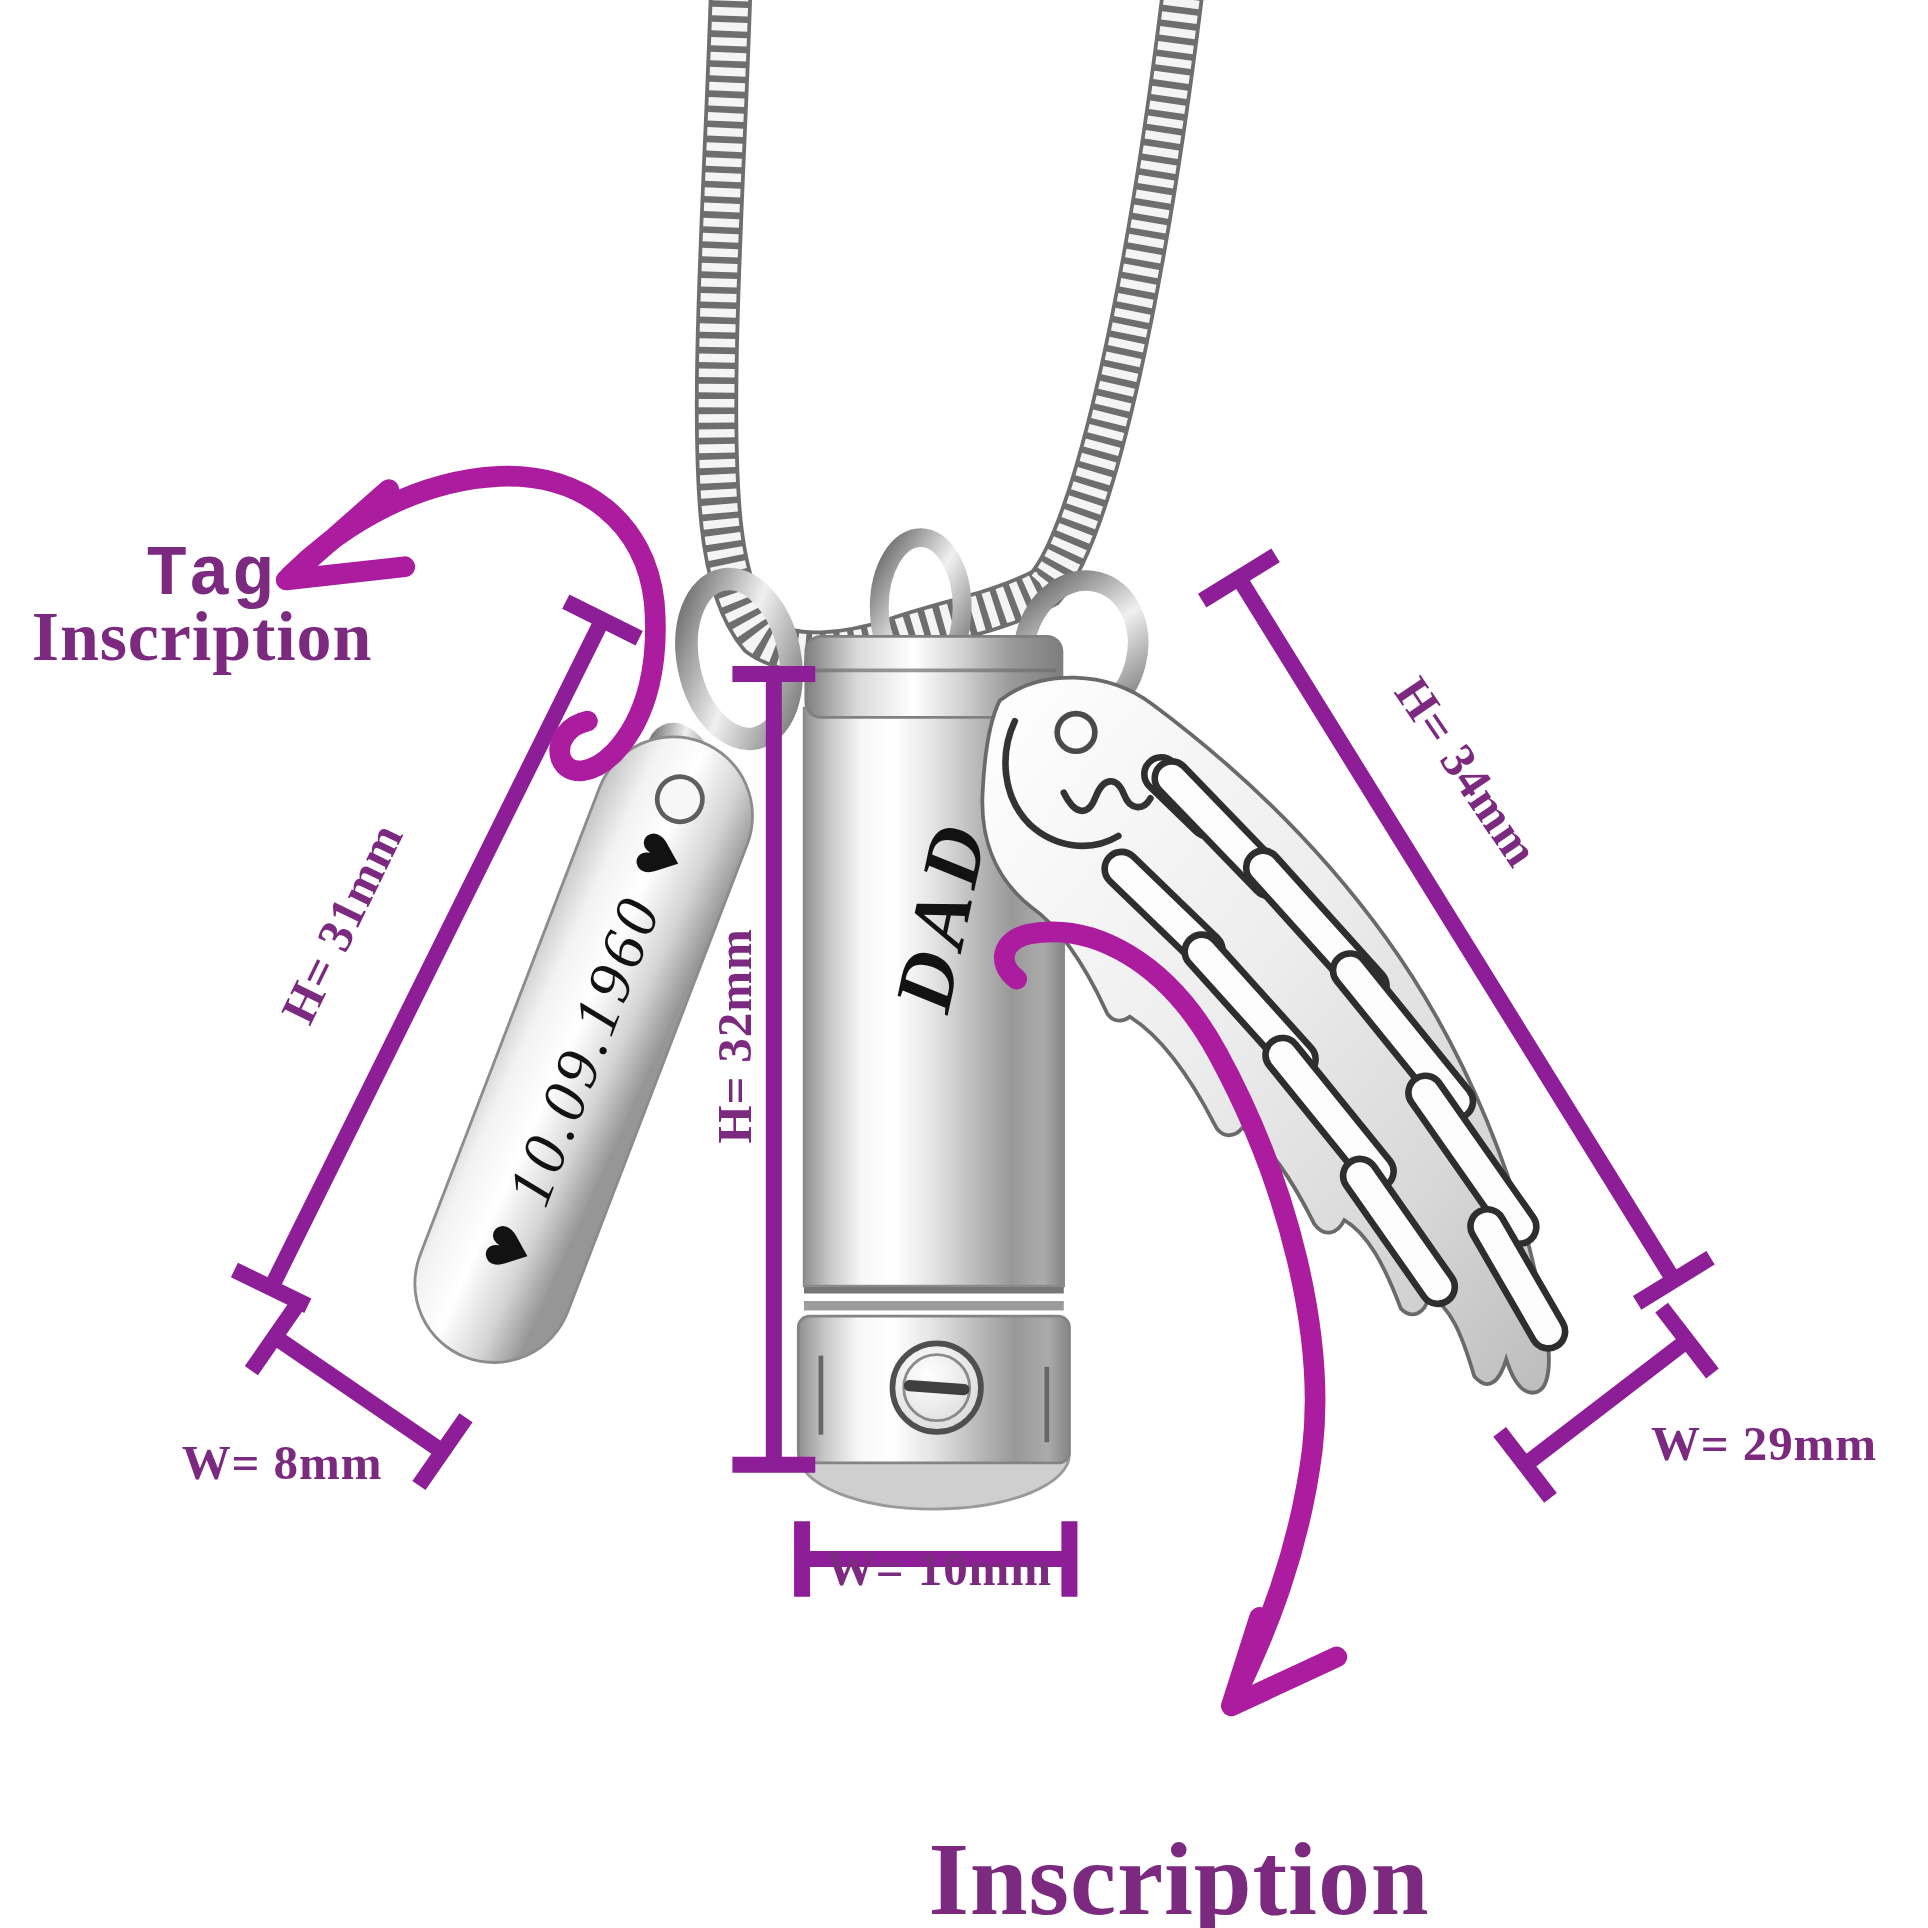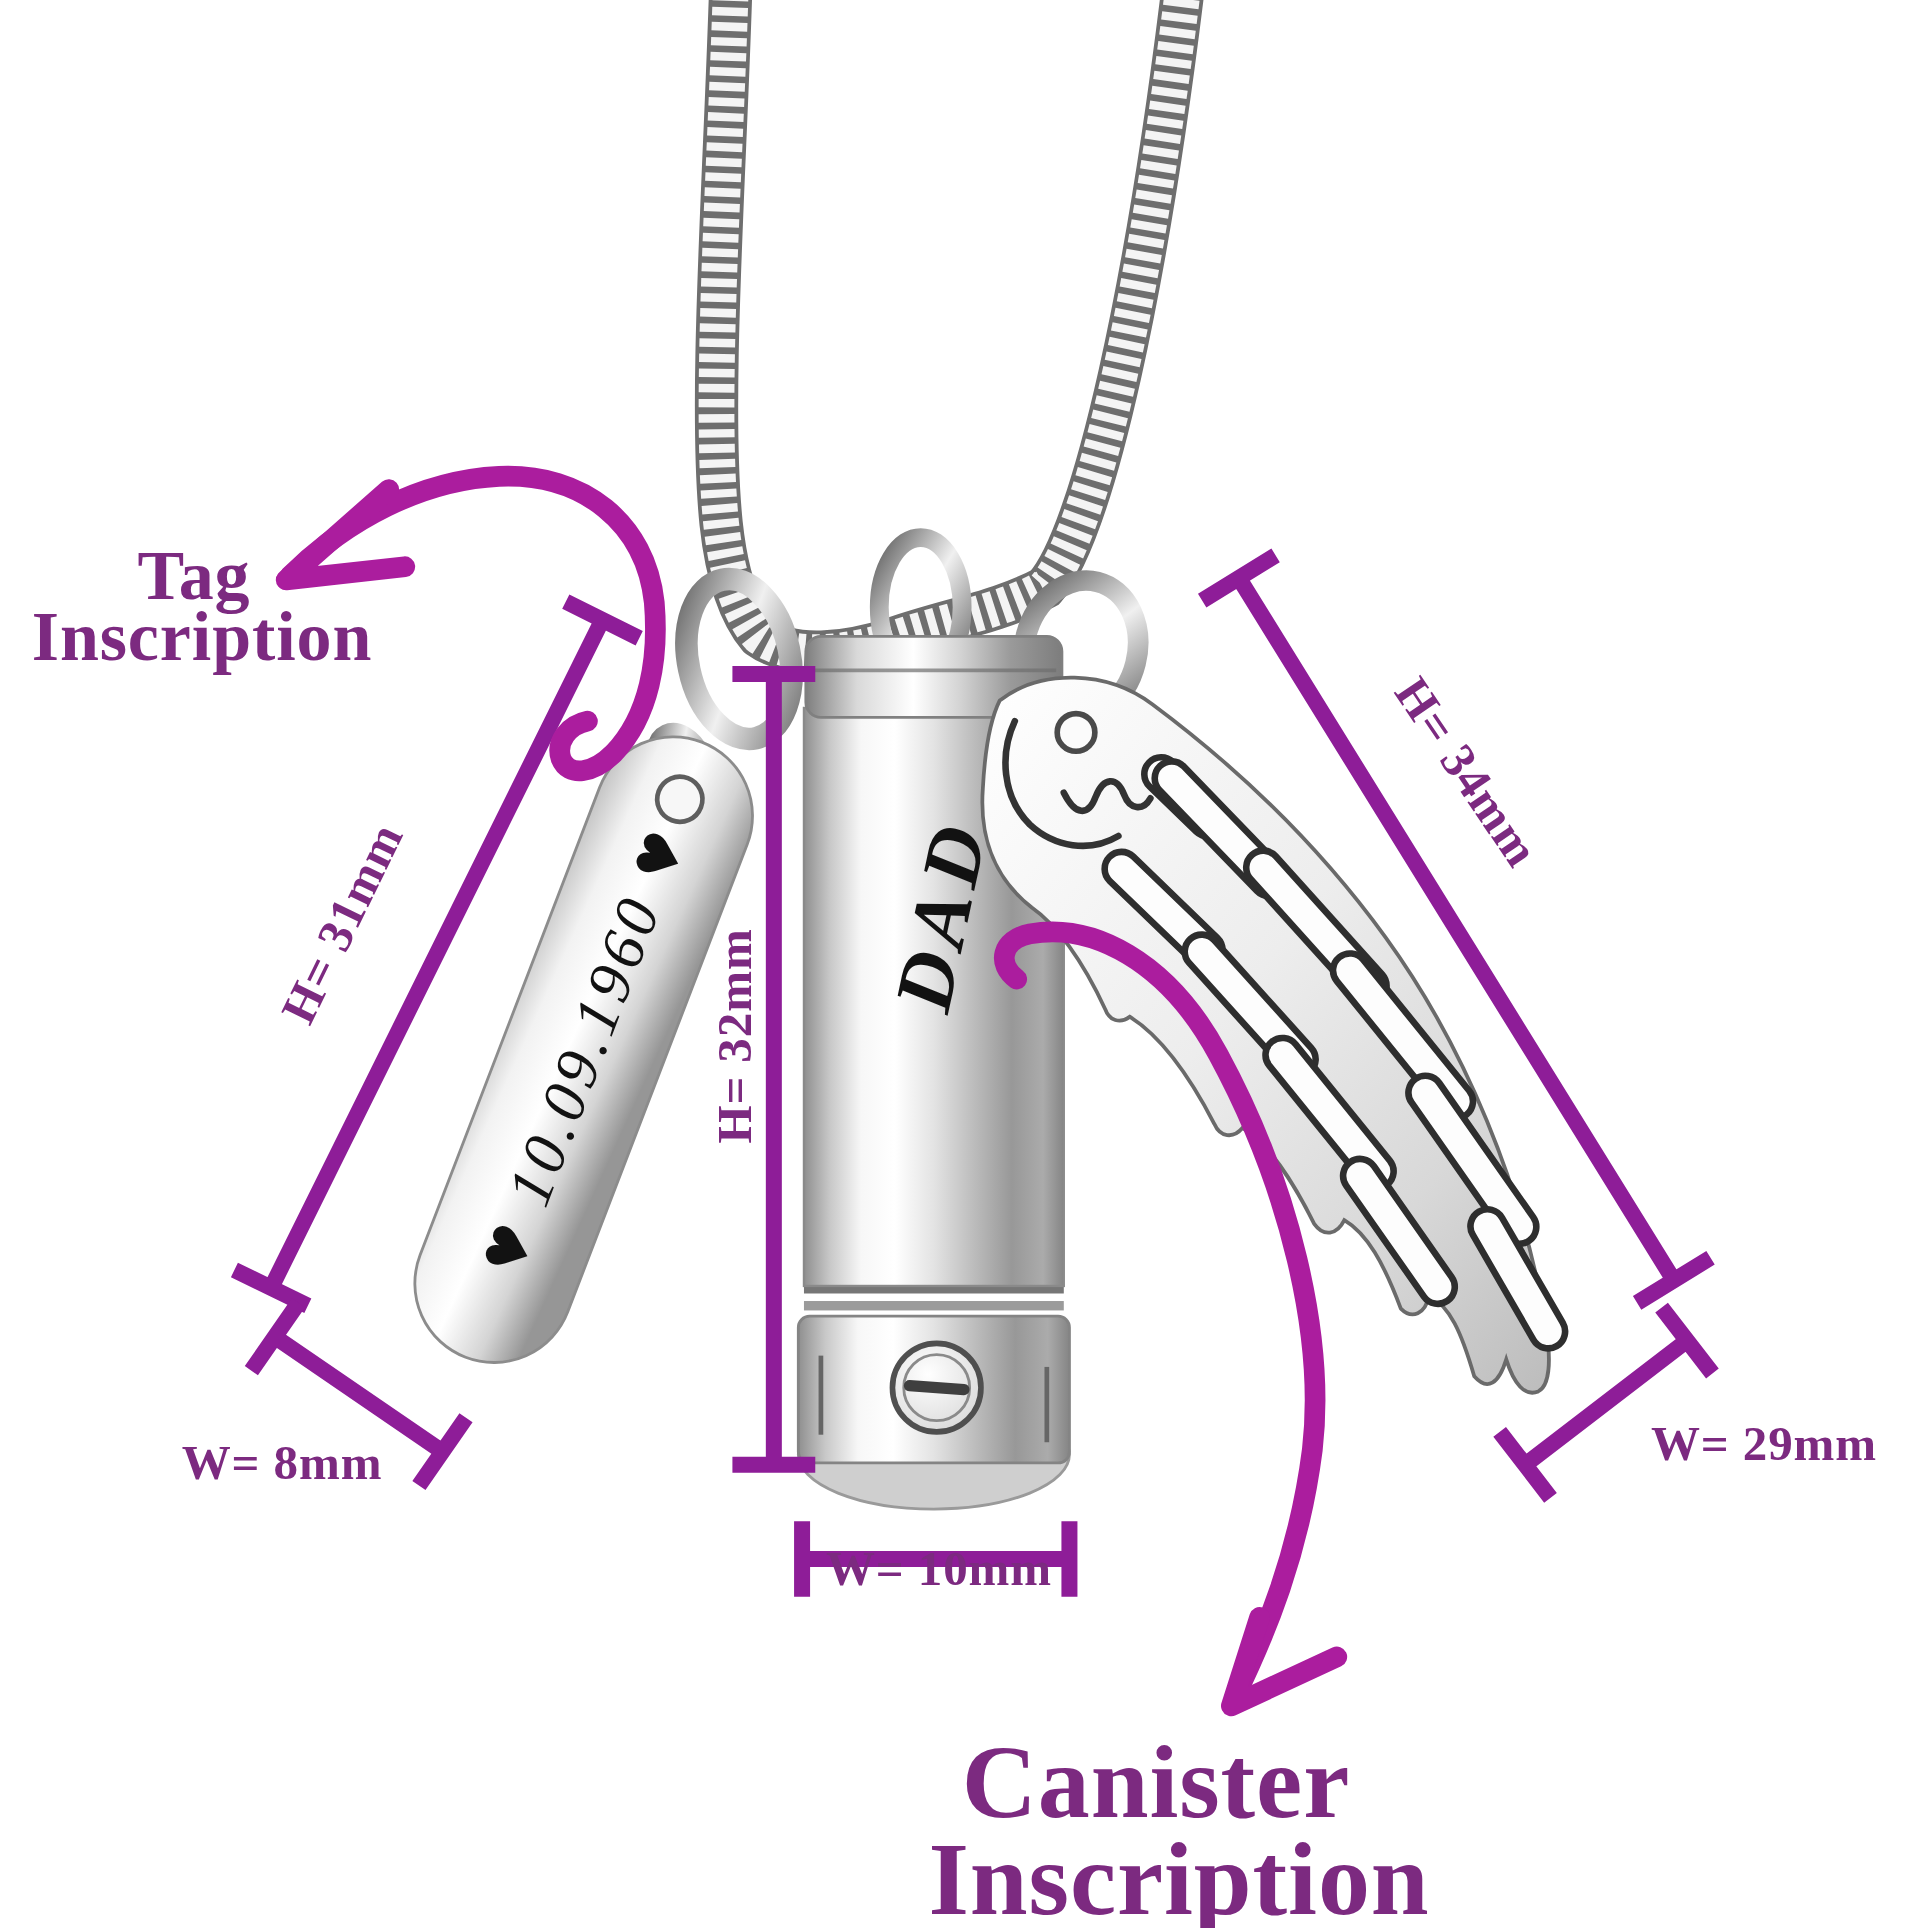--- a/index.html
+++ b/index.html
@@ -167,27 +167,26 @@
     </g>
   </svg>
 
   <div class="engraving" id="tag-engraving" style="left:584px;top:1050px;">
     <span class="heart">♥</span>
     <span>10.09.1960</span>
     <span class="heart">♥</span>
   </div>
   <div class="engraving" id="canister-engraving" style="left:942px;top:915px;">DAD</div>
 
-  <div class="lbl biglbl" style="left:194px;top:576px;">Tag</div>
+  <div class="lbl biglbl" style="left:210px;top:576px;font-family:Liberation Mono, monospace;">Tag</div>
   <div class="lbl biglbl" style="left:202px;top:637px;">Inscription</div>
 
   <div class="lbl dimlbl" style="left:342px;top:923px;transform:translate(-50%,-50%) rotate(-64deg);">H= 31mm</div>
   <div class="lbl dimlbl" style="left:282px;top:1462px;">W= 8mm</div>
   <div class="lbl dimlbl" style="left:734px;top:1036px;transform:translate(-50%,-50%) rotate(-90deg);">H= 32mm</div>
   <div class="lbl dimlbl" style="left:939px;top:1568px;">W= 10mm</div>
   <div class="lbl dimlbl" style="left:1467px;top:772px;transform:translate(-50%,-50%) rotate(56deg);">H= 34mm</div>
   <div class="lbl dimlbl" style="left:1764px;top:1443px;">W= 29mm</div>
 
-  <div class="lbl hugelbl" style="left:1156px;top:1782px;">Canister</div>
   <div class="lbl hugelbl" style="left:1179px;top:1879px;">Inscription</div>
 
 </div>
 
 
 </body></html>

